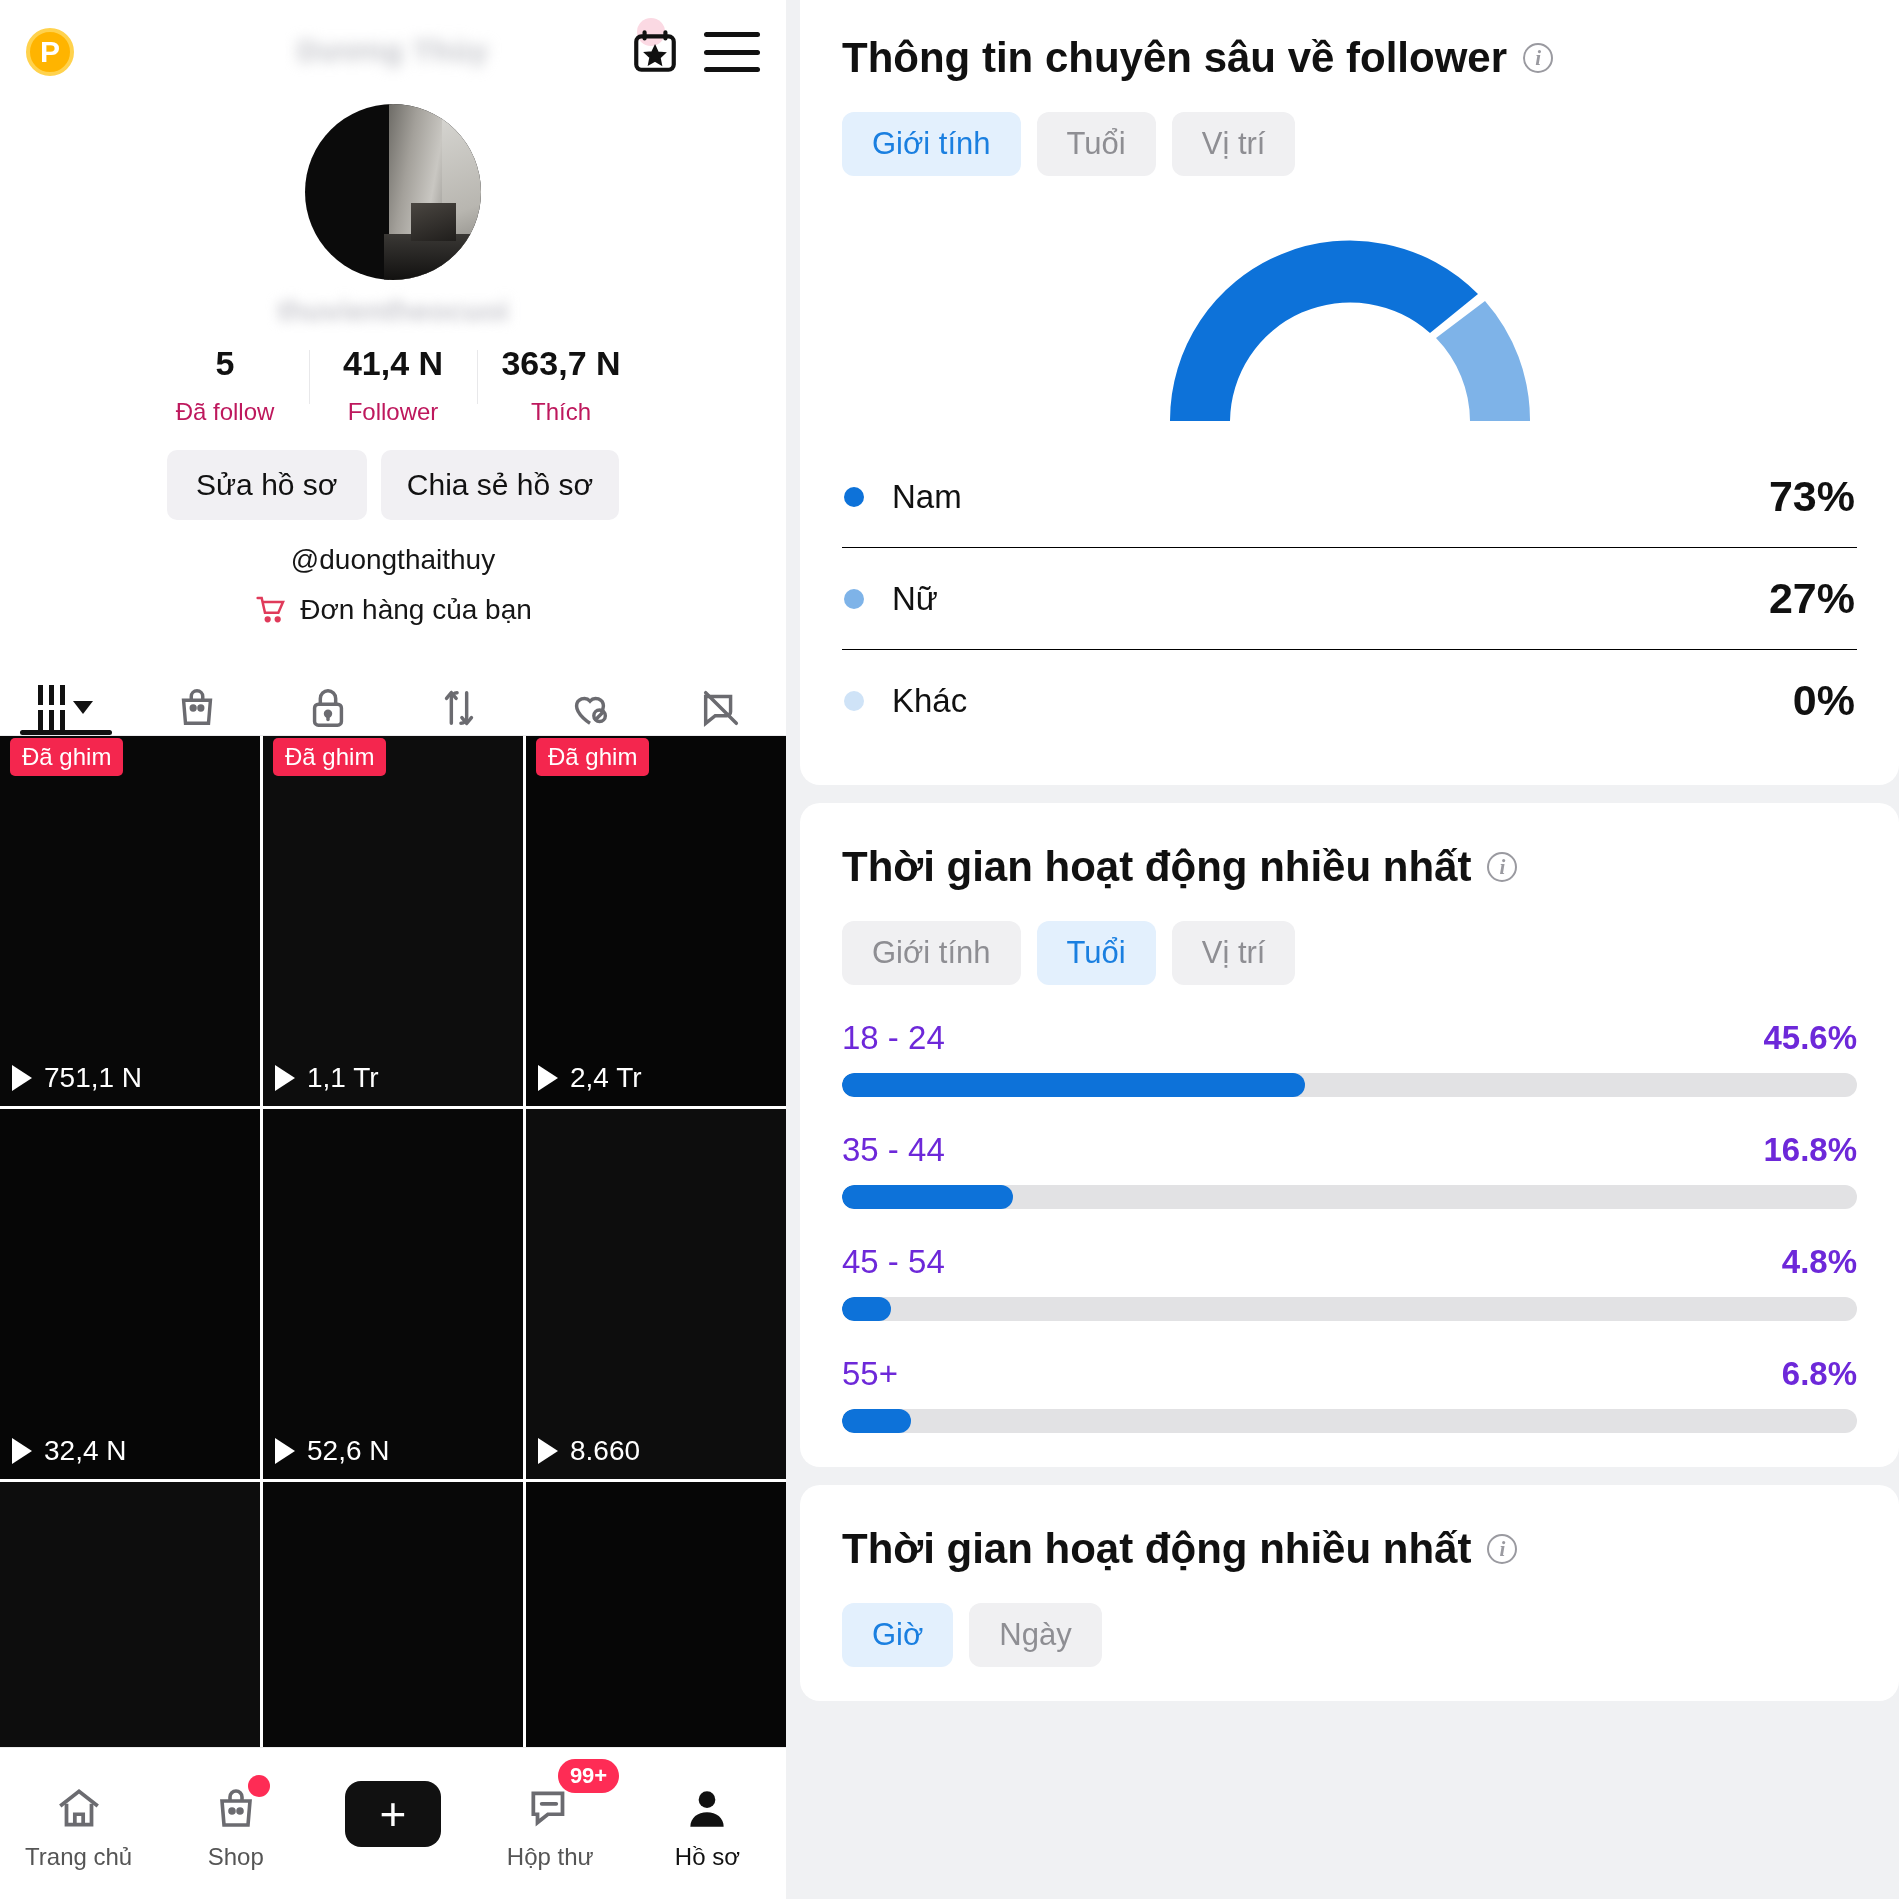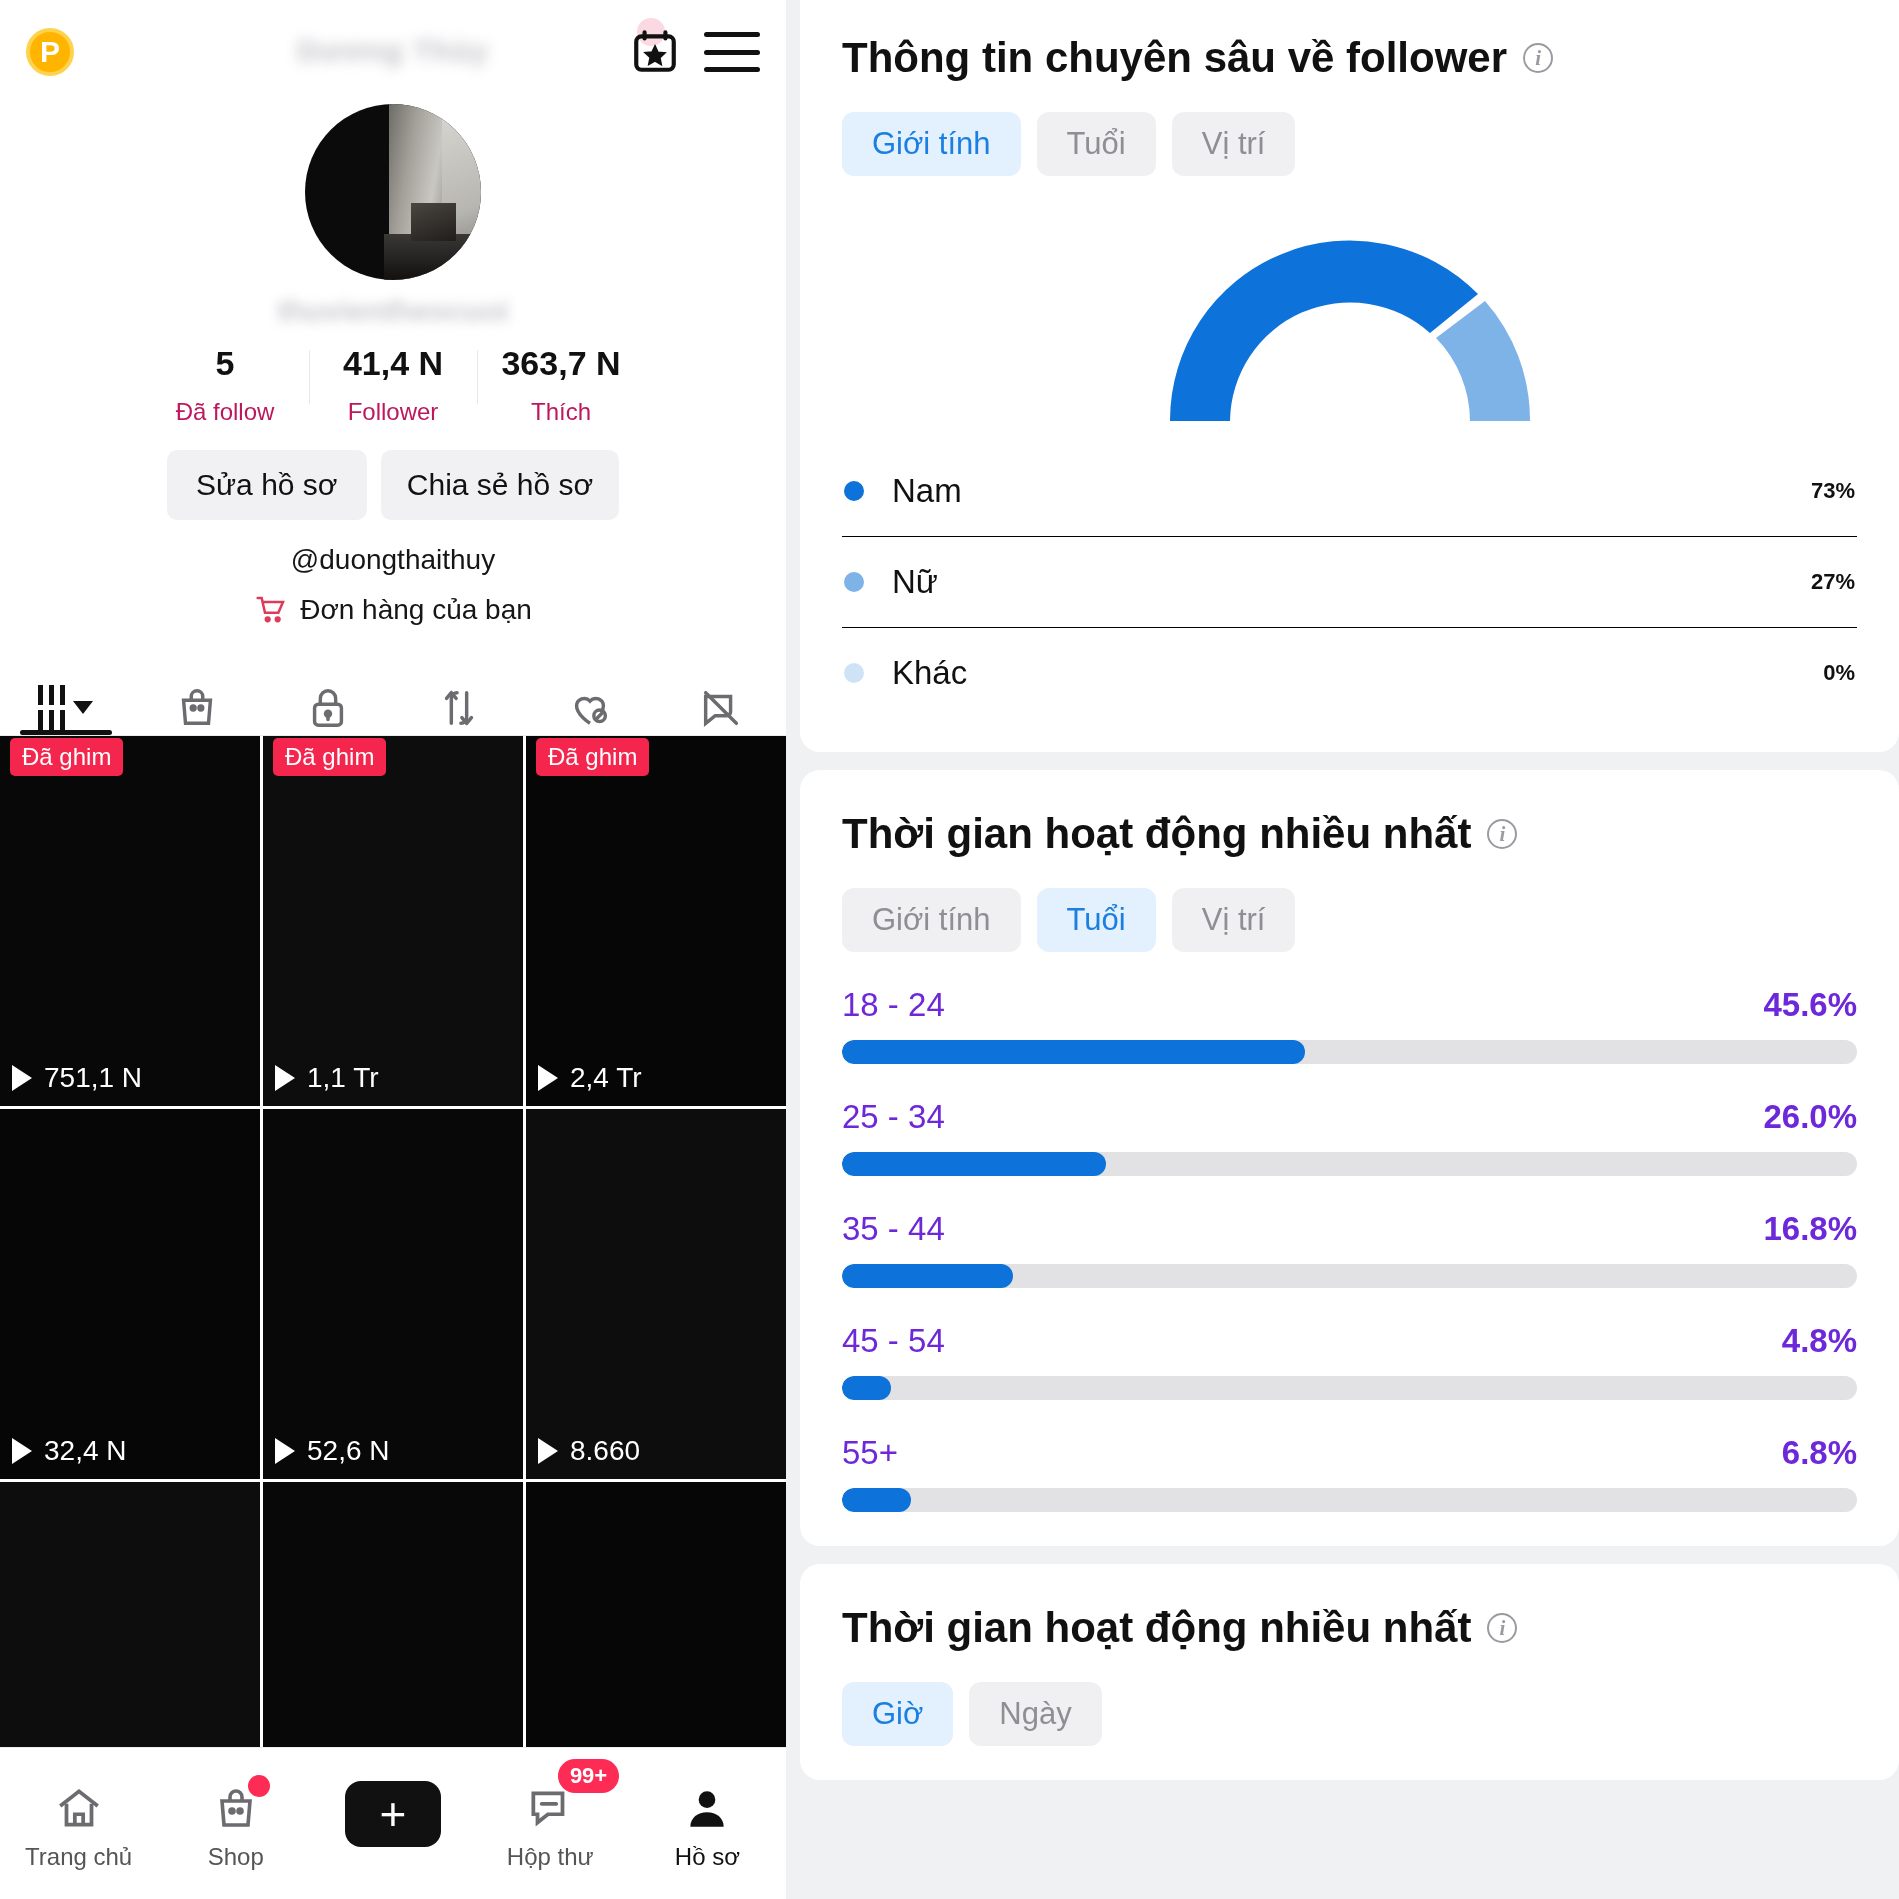--- a/index.html
+++ b/index.html
@@ -180,21 +180,21 @@
   }
   .seg-btn.on{ background:#e3f0fd; color:#1a7fe0; }
 
   .gauge-wrap{ display:flex; justify-content:center; margin:40px 0 18px; }
   .legend-row{
     display:flex; align-items:center; padding:26px 2px;
     border-bottom:1px solid #000000; font-size:33px; color:#111;
   }
   .legend-row:last-child{ border-bottom:none; }
   .dot{ width:20px; height:20px; border-radius:50%; margin-right:28px; flex:0 0 20px;}
-  .legend-row .val{ margin-left:auto; font-weight:bold; font-size:22px; }
+  .legend-row .val{ margin-left:auto; font-weight:bold; font-size:43px; }
 
   .bar-block{ margin-top:34px; }
   .bar-head{ display:flex; font-size:33px; color:#6d28d9;margin-top:28px; }
   .bar-head .pct{ margin-left:auto; font-weight:bold; }
   .bar-track{ margin-top:16px; height:24px; border-radius:12px; background:#e2e2e4; overflow:hidden;}
   .bar-fill{ height:100%; border-radius:12px; background:#0d72d9; }
 </style>
 </head>
 <body>
 
@@ -481,29 +481,20 @@
       <div class="bar-head">
         <span>18 - 24</span>
         <span class="pct">45.6%</span>
       </div>
       <div class="bar-track">
         <div class="bar-fill" style="width:45.6%"></div>
       </div>
     </div>
     <div class="bar-block">
       <div class="bar-head">
-        <span>25 - 34</span>
-        <span class="pct">26.0%</span>
-      </div>
-      <div class="bar-track">
-        <div class="bar-fill" style="width:26%"></div>
-      </div>
-    </div>
-    <div class="bar-block">
-      <div class="bar-head">
         <span>35 - 44</span>
         <span class="pct">16.8%</span>
       </div>
       <div class="bar-track">
         <div class="bar-fill" style="width:16.8%"></div>
       </div>
     </div>
     <div class="bar-block">
       <div class="bar-head">
         <span>45 - 54</span>

